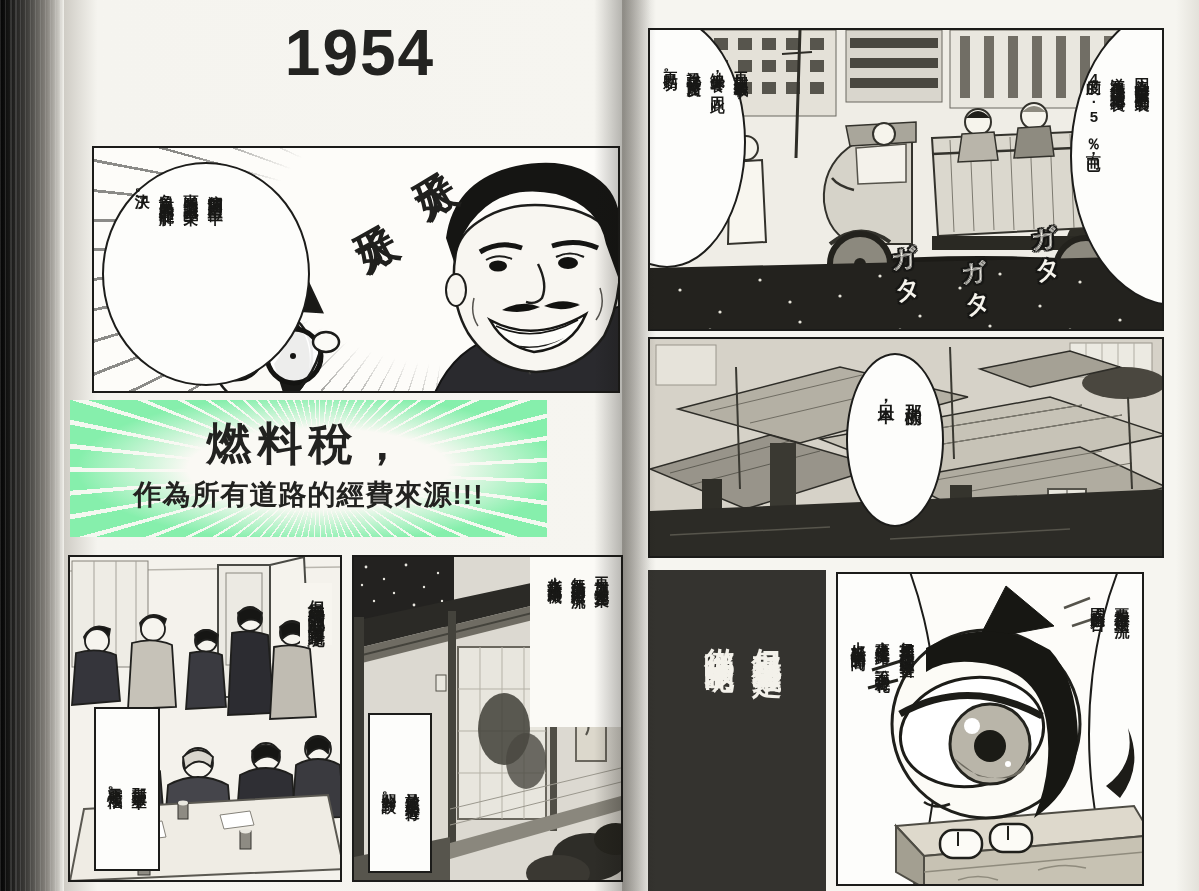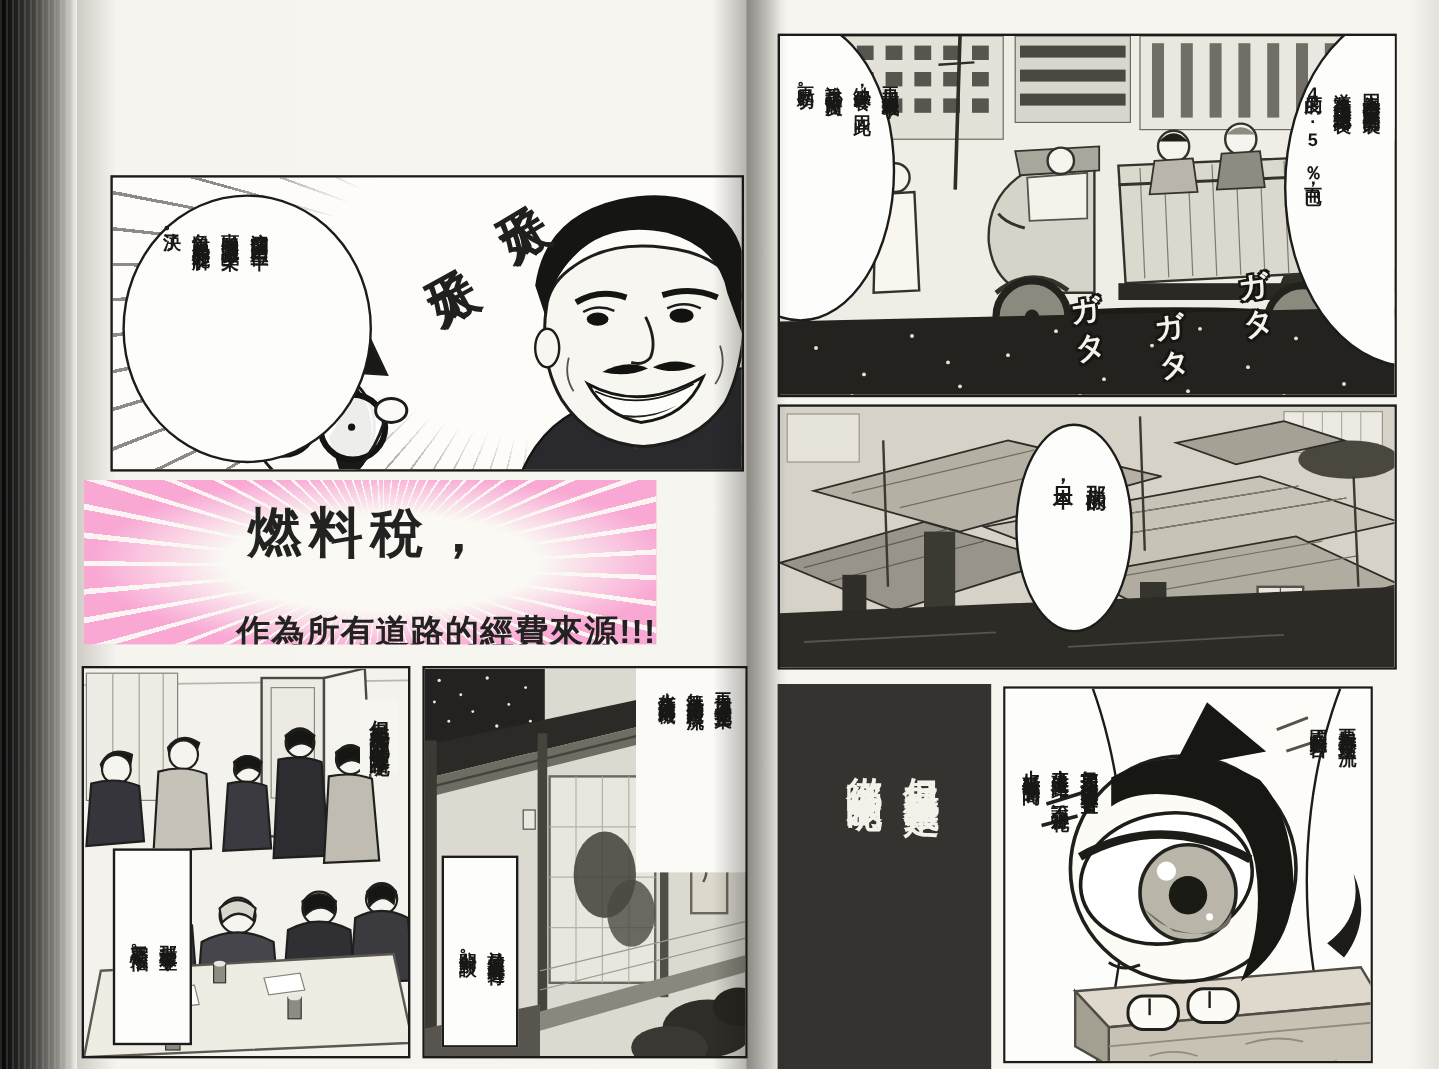--- a/index.html
+++ b/index.html
@@ -46,49 +46,50 @@
   
   .rays{position:absolute;inset:0;z-index:1;
     background:repeating-conic-gradient(from 0deg at 70% 34%,rgba(45,45,42,.55) 0deg .45deg,rgba(0,0,0,0) .45deg 4.6deg);}
   .rays-mask{position:absolute;inset:0;z-index:2;
     background:radial-gradient(ellipse 380px 250px at 70% 36%,#fdfcf9 0%,#fdfcf9 52%,rgba(253,252,249,0) 78%);}
   .handwritten{
     position:absolute;writing-mode:vertical-rl;font-weight:800;color:#20201e;
     font-size:40px;letter-spacing:.02em;line-height:1;z-index:7;
   }
   
-  .banner{position:absolute;left:70px;top:400px;width:477px;height:137px;background:#f9a8d4;overflow:hidden;z-index:3;}
+  .banner{position:absolute;left:70px;top:400px;width:477px;height:137px;background:#86efac;overflow:hidden;z-index:3;}
   .burst-rays{position:absolute;inset:-20px;
     background:repeating-conic-gradient(from 0deg at 52% 52%,rgba(250,249,244,.95) 0deg 1.1deg,rgba(250,249,244,0) 1.1deg 5.4deg);}
   .burst-core{position:absolute;inset:0;
     background:radial-gradient(ellipse 310px 95px at 52% 50%,#faf9f4 0%,#faf9f4 42%,rgba(250,249,244,0) 78%);}
   .banner-line1{position:absolute;left:0;top:14px;width:100%;text-align:center;
     font-size:45px;font-weight:900;color:#222220;letter-spacing:6px;z-index:3;}
-  .banner-line2{position:absolute;left:0;top:76px;width:100%;text-align:right;
-    font-size:28px;font-weight:900;color:#222220;letter-spacing:1px;z-index:3;margin-top:32px;}
+  .banner-line2{position:absolute;left:0;top:76px;width:100%;text-align:center;
+    font-size:28px;font-weight:900;color:#222220;letter-spacing:1px;z-index:3;}
   
   .sfx{
     position:absolute;writing-mode:vertical-rl;font-weight:900;font-size:25px;color:#f5f3ec;z-index:7;
     letter-spacing:.12em;transform:rotate(-8deg);
     text-shadow:-2px -2px 0 #161614,2px -2px 0 #161614,-2px 2px 0 #161614,2px 2px 0 #161614,
                 0 -2px 0 #161614,0 2px 0 #161614,-2px 0 0 #161614,2px 0 0 #161614;
   }
   
   .black-panel{position:absolute;left:648px;top:570px;width:178px;height:321px;background:#34332f;z-index:3;}
   .black-panel .vtext{color:#f3f1ea;font-weight:800;font-size:30px;letter-spacing:.14em;line-height:1.58;}
   svg{display:block;}
 </style>
 </head>
 <body>
 
 <div id="canvas">
 
   <div class="page-left"></div>
   <div class="page-right"></div>
 
+  <div class="title">1954</div>
 
   <div class="panel" style="left:92px;top:146px;width:528px;height:247px;">
     <div class="rays"></div>
     <div class="rays-mask"></div>
     <svg width="528" height="247" viewBox="0 0 528 247" style="position:absolute;inset:0;z-index:3;">
       <g>
         <path d="M528 252 L408 228 M528 252 L414 200 M528 252 L428 170 M528 252 L450 148 M528 252 L478 134 M528 252 L508 128" stroke="#45443f" stroke-width="1.6" fill="none"></path>
       </g>
       <g>
         <path d="M340 247 Q360 200 404 188 L528 158 L528 247 Z" fill="#2a2a2e" stroke="#141414" stroke-width="2"></path>

